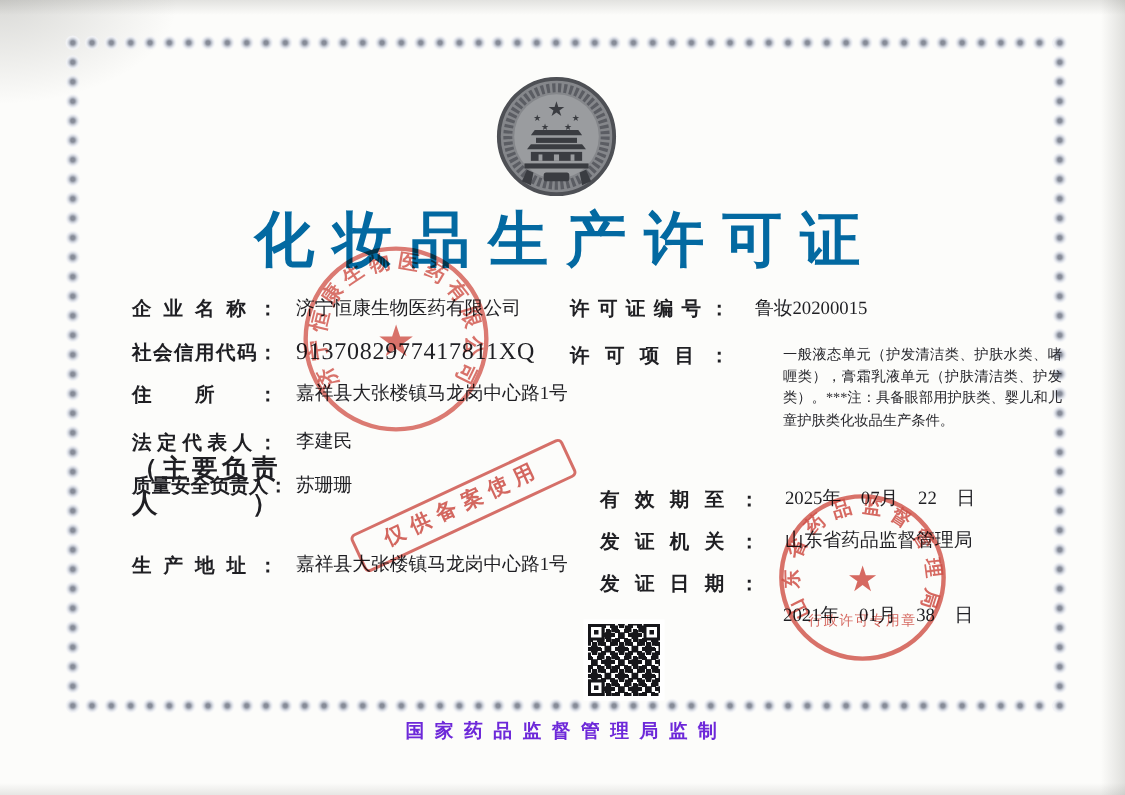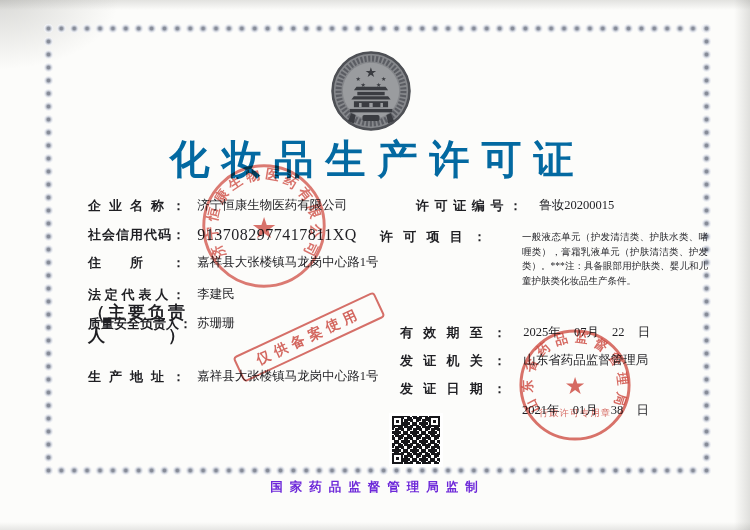--- a/index.html
+++ b/index.html
@@ -136,21 +136,21 @@
 <div class="sub-lab" style="left:88px;top:301px;">（主要负责人）</div>
 <div class="row" style="left:88px;top:315px;">
   <span class="lab w-l">质量安全负责人：</span>
   <span class="val">苏珊珊</span>
 </div>
 <div class="row" style="left:88px;top:344px;margin-top:24px;">
   <span class="lab w-l">生产地址：</span>
   <span class="val">嘉祥县大张楼镇马龙岗中心路1号</span>
 </div>
 
-<div class="row" style="left:416px;top:197px;">
+<div class="row" style="left:380px;top:197px;">
   <span class="lab w-r">许可证编号：</span>
   <span class="val" style="margin-left:14px;">鲁妆20200015</span>
 </div>
 <div class="row" style="left:380px;top:228px;">
   <span class="lab w-r">许可项目：</span>
 </div>
 <div class="items-block">一般液态单元（护发清洁类、护肤水类、啫喱类），膏霜乳液单元（护肤清洁类、护发类）。***注：具备眼部用护肤类、婴儿和儿童护肤类化妆品生产条件。</div>
 
 <div class="row" style="left:400px;top:324px;">
   <span class="lab w-r">有效期至：</span>

